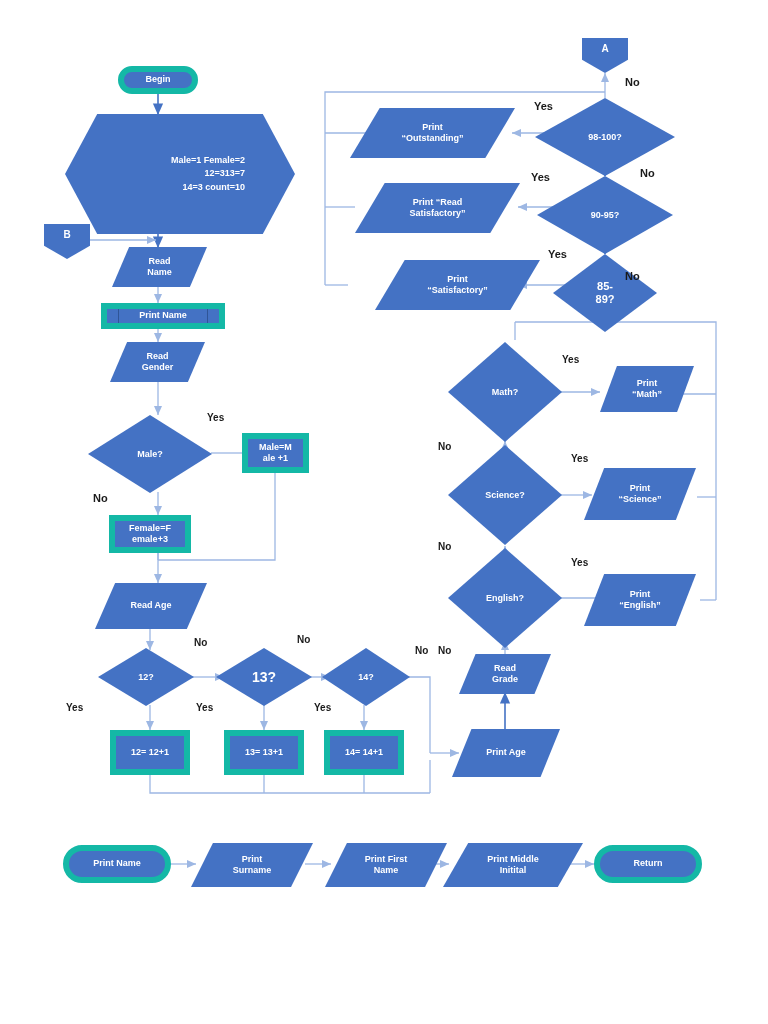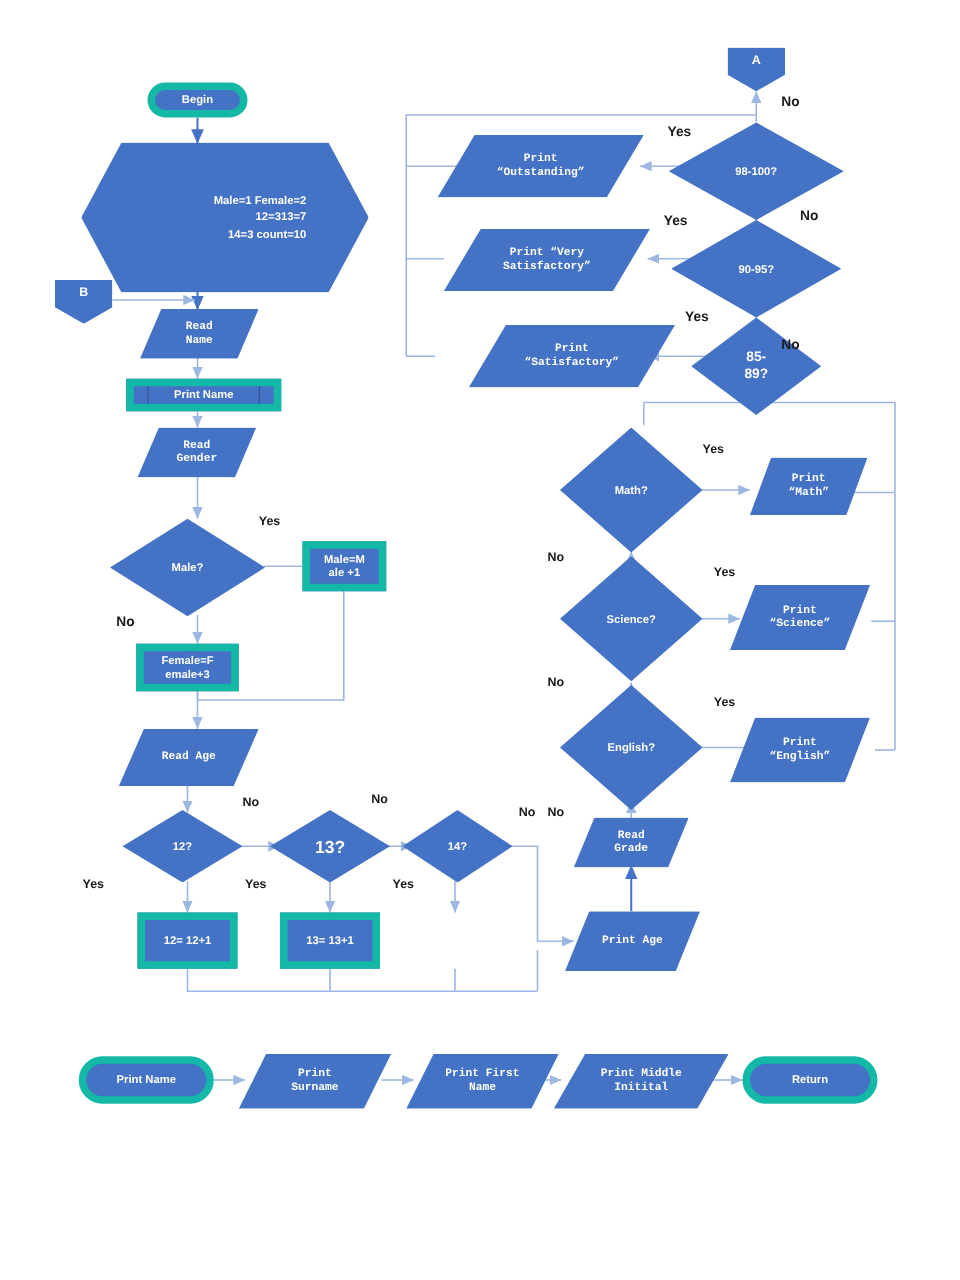--- a/index.html
+++ b/index.html
@@ -41,21 +41,21 @@
     -webkit-clip-path:polygon(50% 0,100% 50%,50% 100%,0 50%);
     clip-path:polygon(50% 0,100% 50%,50% 100%,0 50%);
   }
   .diamond-wrap .dlabel{
     position:absolute;inset:0;
     display:flex;align-items:center;justify-content:center;
     color:#fff;font-weight:bold;text-align:center;white-space:pre-line;
     line-height:1.2;
   }
 
-  .para-wrap{position:absolute;z-index:3;font-family:Liberation Mono, monospace;}
+  .para-wrap{position:absolute;z-index:3;}
   .para-wrap .pshape{
     position:absolute;inset:0;background:#4472C4;
     -webkit-clip-path:polygon(18% 0,100% 0,82% 100%,0 100%);
     clip-path:polygon(18% 0,100% 0,82% 100%,0 100%);
   }
   .para-wrap .plabel{
     position:absolute;inset:0;
     display:flex;align-items:center;justify-content:center;
     color:#fff;font-weight:bold;text-align:center;white-space:pre-line;
     line-height:1.25;
@@ -273,20 +273,23 @@
     <div class="dshape"></div>
     <div class="dlabel" style="font-size:9px;">14?</div>
   </div>
 
   <div class="node fill stroke process" style="left:110px;top:730px;width:80px;height:45px;font-size:9px;">
     <span>12= 12+1</span>
   </div>
   <div class="node fill stroke process" style="left:224px;top:730px;width:80px;height:45px;font-size:9px;">
     <span>13= 13+1</span>
   </div>
+  <div class="node fill stroke process" style="left:324px;top:730px;width:80px;height:45px;font-size:9px;">
+    <span>14= 14+1</span>
+  </div>
 
   <div class="para-wrap" style="left:452px;top:729px;width:108px;height:48px;">
     <div class="pshape"></div>
     <div class="plabel" style="font-size:9px;">Print Age</div>
   </div>
 
   <div class="para-wrap" style="left:459px;top:654px;width:92px;height:40px;">
     <div class="pshape"></div>
     <div class="plabel" style="font-size:9px;">Read
 Grade</div>
@@ -342,21 +345,21 @@
   </div>
 
   <div class="para-wrap" style="left:350px;top:108px;width:165px;height:50px;">
     <div class="pshape"></div>
     <div class="plabel" style="font-size:9px;">Print
 “Outstanding”</div>
   </div>
 
   <div class="para-wrap" style="left:355px;top:183px;width:165px;height:50px;">
     <div class="pshape"></div>
-    <div class="plabel" style="font-size:9px;">Print “Very
+    <div class="plabel" style="font-size:9px;">Print “Read
 Satisfactory”</div>
   </div>
 
   <div class="para-wrap" style="left:375px;top:260px;width:165px;height:50px;">
     <div class="pshape"></div>
     <div class="plabel" style="font-size:9px;">Print
 “Satisfactory”</div>
   </div>
 
   <div class="node fill stroke terminator" style="left:63px;top:845px;width:108px;height:38px;font-size:9px;">

